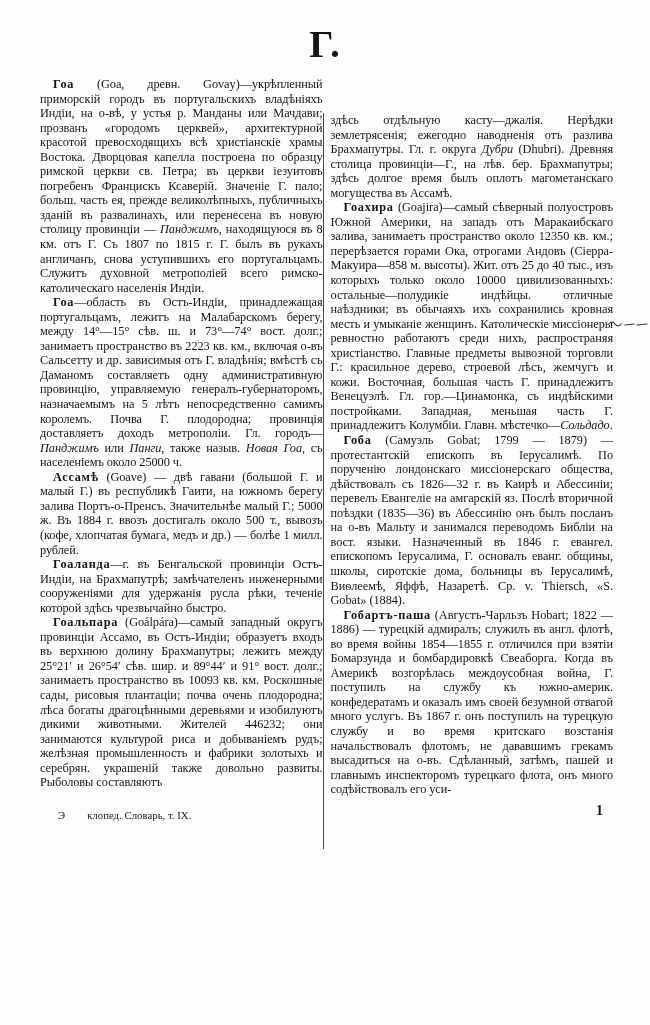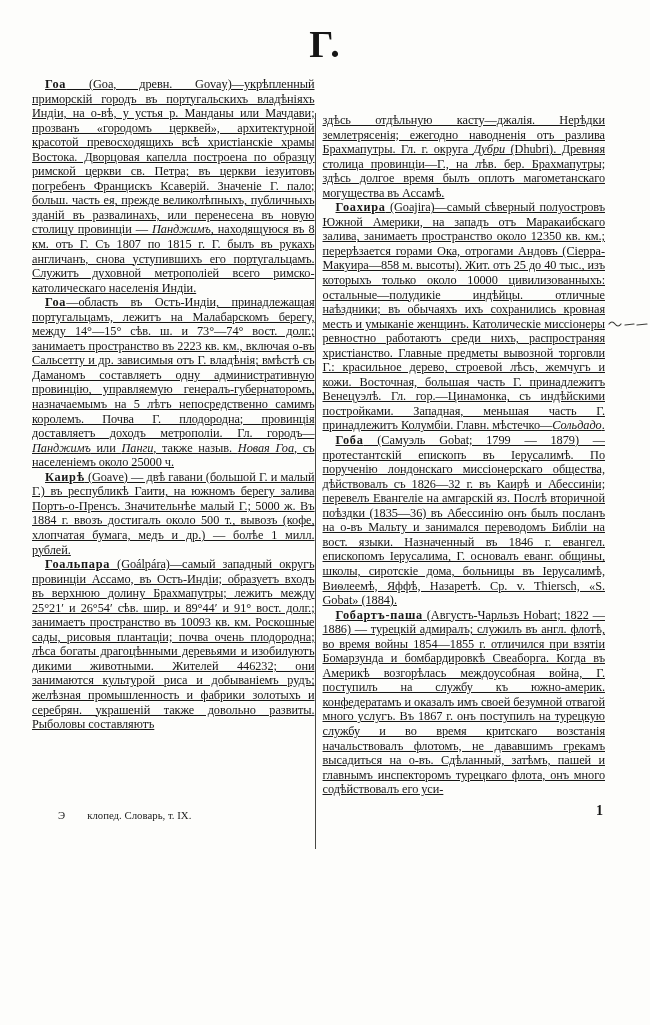--- a/index.html
+++ b/index.html
@@ -11,24 +11,23 @@
     color:#161616;
     font-family:"Liberation Serif", serif;
     overflow:hidden;
   }
   .header-letter{
     position:absolute;top:22px;left:0;width:100%;
     text-align:center;
     font-size:38px;font-weight:bold;letter-spacing:1px;
   }
   .cols{
-    position:absolute;top:77px;left:32px;
+    position:absolute;top:77px;left:40px;
     width:573px;height:736px;
     display:flex;
-    text-decoration:underline;
   }
   .col{
     width:284px;height:100%;
     overflow:hidden;
     text-align:justify;
     font-size:12.3px;
     line-height:14.55px;
     letter-spacing:-0.05px;
   }
   .col-right{
@@ -57,21 +56,22 @@
 <body>
 
 <div class="sheet">
 
   <div class="header-letter">Г.</div>
 
   <div class="cols">
     <div class="col col-left" id="col-left">
         <p class="entry"><b class="term">Гоа</b> (Goa, древн. Govay)—укрѣпленный приморскій городъ въ португальскихъ владѣніяхъ Индіи, на о-вѣ, у устья р. Манданы или Мачдави; прозванъ «городомъ церквей», архитектурной красотой превосходящихъ всѣ христіанскіе храмы Востока. Дворцовая капелла построена по образцу римской церкви св. Петра; въ церкви іезуитовъ погребенъ Францискъ Ксаверій. Значеніе Г. пало; больш. часть ея, прежде великолѣпныхъ, публичныхъ зданій въ развалинахъ, или перенесена въ новую столицу провинціи — <i>Панджимъ</i>, находящуюся въ 8 км. отъ Г. Съ 1807 по 1815 г. Г. былъ въ рукахъ англичанъ, снова уступившихъ его португальцамъ. Служитъ духовной метрополіей всего римско-католическаго населенія Индіи.</p>
         <p class="entry"><b class="term">Гоа</b>—область въ Остъ-Индіи, принадлежащая португальцамъ, лежитъ на Малабарскомъ берегу, между 14°—15° сѣв. ш. и 73°—74° вост. долг.; занимаетъ пространство въ 2223 кв. км., включая о-въ Сальсетту и др. зависимыя отъ Г. владѣнія; вмѣстѣ съ Даманомъ составляетъ одну административную провинцію, управляемую генералъ-губернаторомъ, назначаемымъ на 5 лѣтъ непосредственно самимъ королемъ. Почва Г. плодородна; провинція доставляетъ доходъ метрополіи. Гл. городъ—<i>Панджимъ</i> или <i>Панги</i>, также назыв. <i>Новая Гоа</i>, съ населеніемъ около 25000 ч.</p>
-        <p class="entry"><b class="term">Каирѣ</b> (Goave) — двѣ гавани (большой Г. и малый Г.) въ республикѣ Гаити, на южномъ берегу залива Портъ-о-Пренсъ. Значительнѣе малый Г.; 5000 ж. Въ 1884 г. ввозъ достигалъ около 500 т., вывозъ (кофе, хлопчатая бумага, медъ и др.) — болѣе 1 милл. рублей.</p>
+        <p class="entry"><b class="term">Ассамѣ</b> (Goave) — двѣ гавани (большой Г. и малый Г.) въ республикѣ Гаити, на южномъ берегу залива Портъ-о-Пренсъ. Значительнѣе малый Г.; 5000 ж. Въ 1884 г. ввозъ достигалъ около 500 т., вывозъ (кофе, хлопчатая бумага, медъ и др.) — болѣе 1 милл. рублей.</p>
+        <p class="entry"><b class="term">Гоаланда</b>—г. въ Бенгальской провинціи Остъ-Индіи, на Брахмапутрѣ; замѣчателенъ инженерными сооруженіями для удержанія русла рѣки, теченіе которой здѣсь чрезвычайно быстро.</p>
         <p class="entry"><b class="term">Гоальпара</b> (Goálpára)—самый западный округъ провинціи Ассамо, въ Остъ-Индіи; образуетъ входъ въ верхнюю долину Брахмапутры; лежитъ между 25°21′ и 26°54′ сѣв. шир. и 89°44′ и 91° вост. долг.; занимаетъ пространство въ 10093 кв. км. Роскошные сады, рисовыя плантаціи; почва очень плодородна; лѣса богаты драгоцѣнными деревьями и изобилуютъ дикими животными. Жителей 446232; они занимаются культурой риса и добываніемъ рудъ; желѣзная промышленность и фабрики золотыхъ и серебрян. украшеній также довольно развиты. Рыболовы составляютъ</p>
       </div>
     <div class="col col-right" id="col-right">
         <p class="entry cont">здѣсь отдѣльную касту—джалія. Нерѣдки землетрясенія; ежегодно наводненія отъ разлива Брахмапутры. Гл. г. округа <i>Дубри</i> (Dhubri). Древняя столица провинціи—Г., на лѣв. бер. Брахмапутры; здѣсь долгое время былъ оплотъ магометанскаго могущества въ Ассамѣ.</p>
         <p class="entry"><b class="term">Гоахира</b> (Goajira)—самый сѣверный полуостровъ Южной Америки, на западъ отъ Маракаибскаго залива, занимаетъ пространство около 12350 кв. км.; перерѣзается горами Ока, отрогами Андовъ (Сіерра-Макуира—858 м. высоты). Жит. отъ 25 до 40 тыс., изъ которыхъ только около 10000 цивилизованныхъ: остальные—полудикіе индѣйцы. отличные наѣздники; въ обычаяхъ ихъ сохранились кровная месть и умыканіе женщинъ. Католическіе миссіонеры ревностно работаютъ среди нихъ, распространяя христіанство. Главные предметы вывозной торговли Г.: красильное дерево, строевой лѣсъ, жемчугъ и кожи. Восточная, большая часть Г. принадлежитъ Венецуэлѣ. Гл. гор.—Цинамонка, съ индѣйскими постройками. Западная, меньшая часть Г. принадлежитъ Колумбіи. Главн. мѣстечко—<i>Сольдадо</i>.</p>
         <p class="entry"><b class="term">Гоба</b> (Самуэль Gobat; 1799 — 1879) — протестантскій епископъ въ Іерусалимѣ. По порученію лондонскаго миссіонерскаго общества, дѣйствовалъ съ 1826—32 г. въ Каирѣ и Абессиніи; перевелъ Евангеліе на амгарскій яз. Послѣ вторичной поѣздки (1835—36) въ Абессинію онъ былъ посланъ на о-въ Мальту и занимался переводомъ Библіи на вост. языки. Назначенный въ 1846 г. евангел. епископомъ Іерусалима, Г. основалъ еванг. общины, школы, сиротскіе дома, больницы въ Іерусалимѣ, Виѳлеемѣ, Яффѣ, Назаретѣ. Ср. v. Thiersch, «S. Gobat» (1884).</p>
         <p class="entry"><b class="term">Гобартъ-паша</b> (Августъ-Чарльзъ Hobart; 1822 — 1886) — турецкій адмиралъ; служилъ въ англ. флотѣ, во время войны 1854—1855 г. отличился при взятіи Бомарзунда и бомбардировкѣ Свеаборга. Когда въ Америкѣ возгорѣлась междоусобная война, Г. поступилъ на службу къ южно-америк. конфедератамъ и оказалъ имъ своей безумной отвагой много услугъ. Въ 1867 г. онъ поступилъ на турецкую службу и во время критскаго возстанія начальствовалъ флотомъ, не дававшимъ грекамъ высадиться на о-въ. Сдѣланный, затѣмъ, пашей и главнымъ инспекторомъ турецкаго флота, онъ много содѣйствовалъ его уси-</p>
       </div>
   </div>
 

